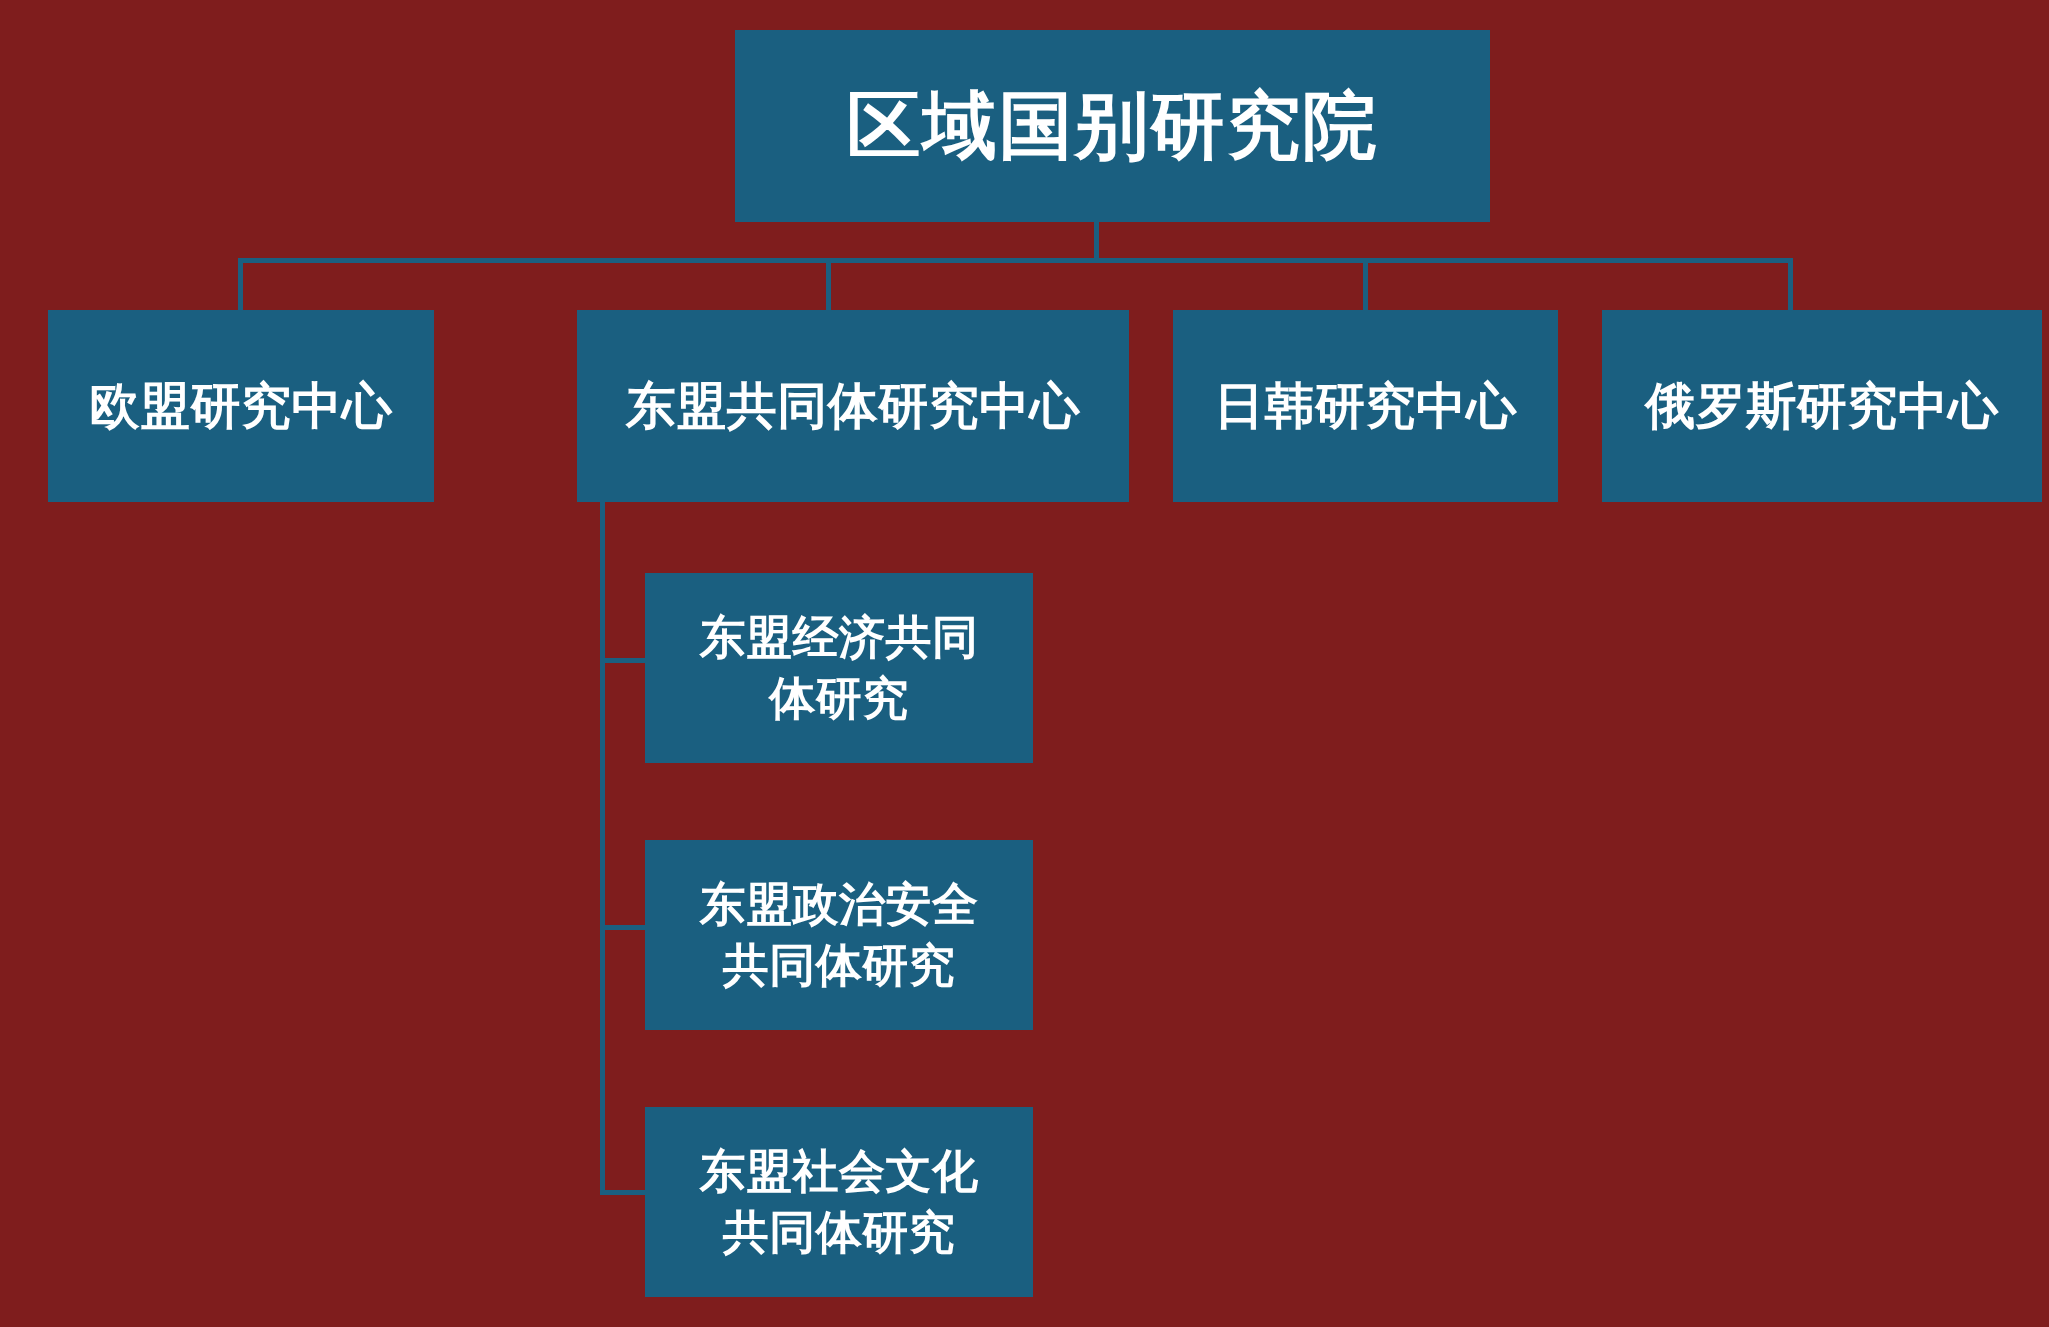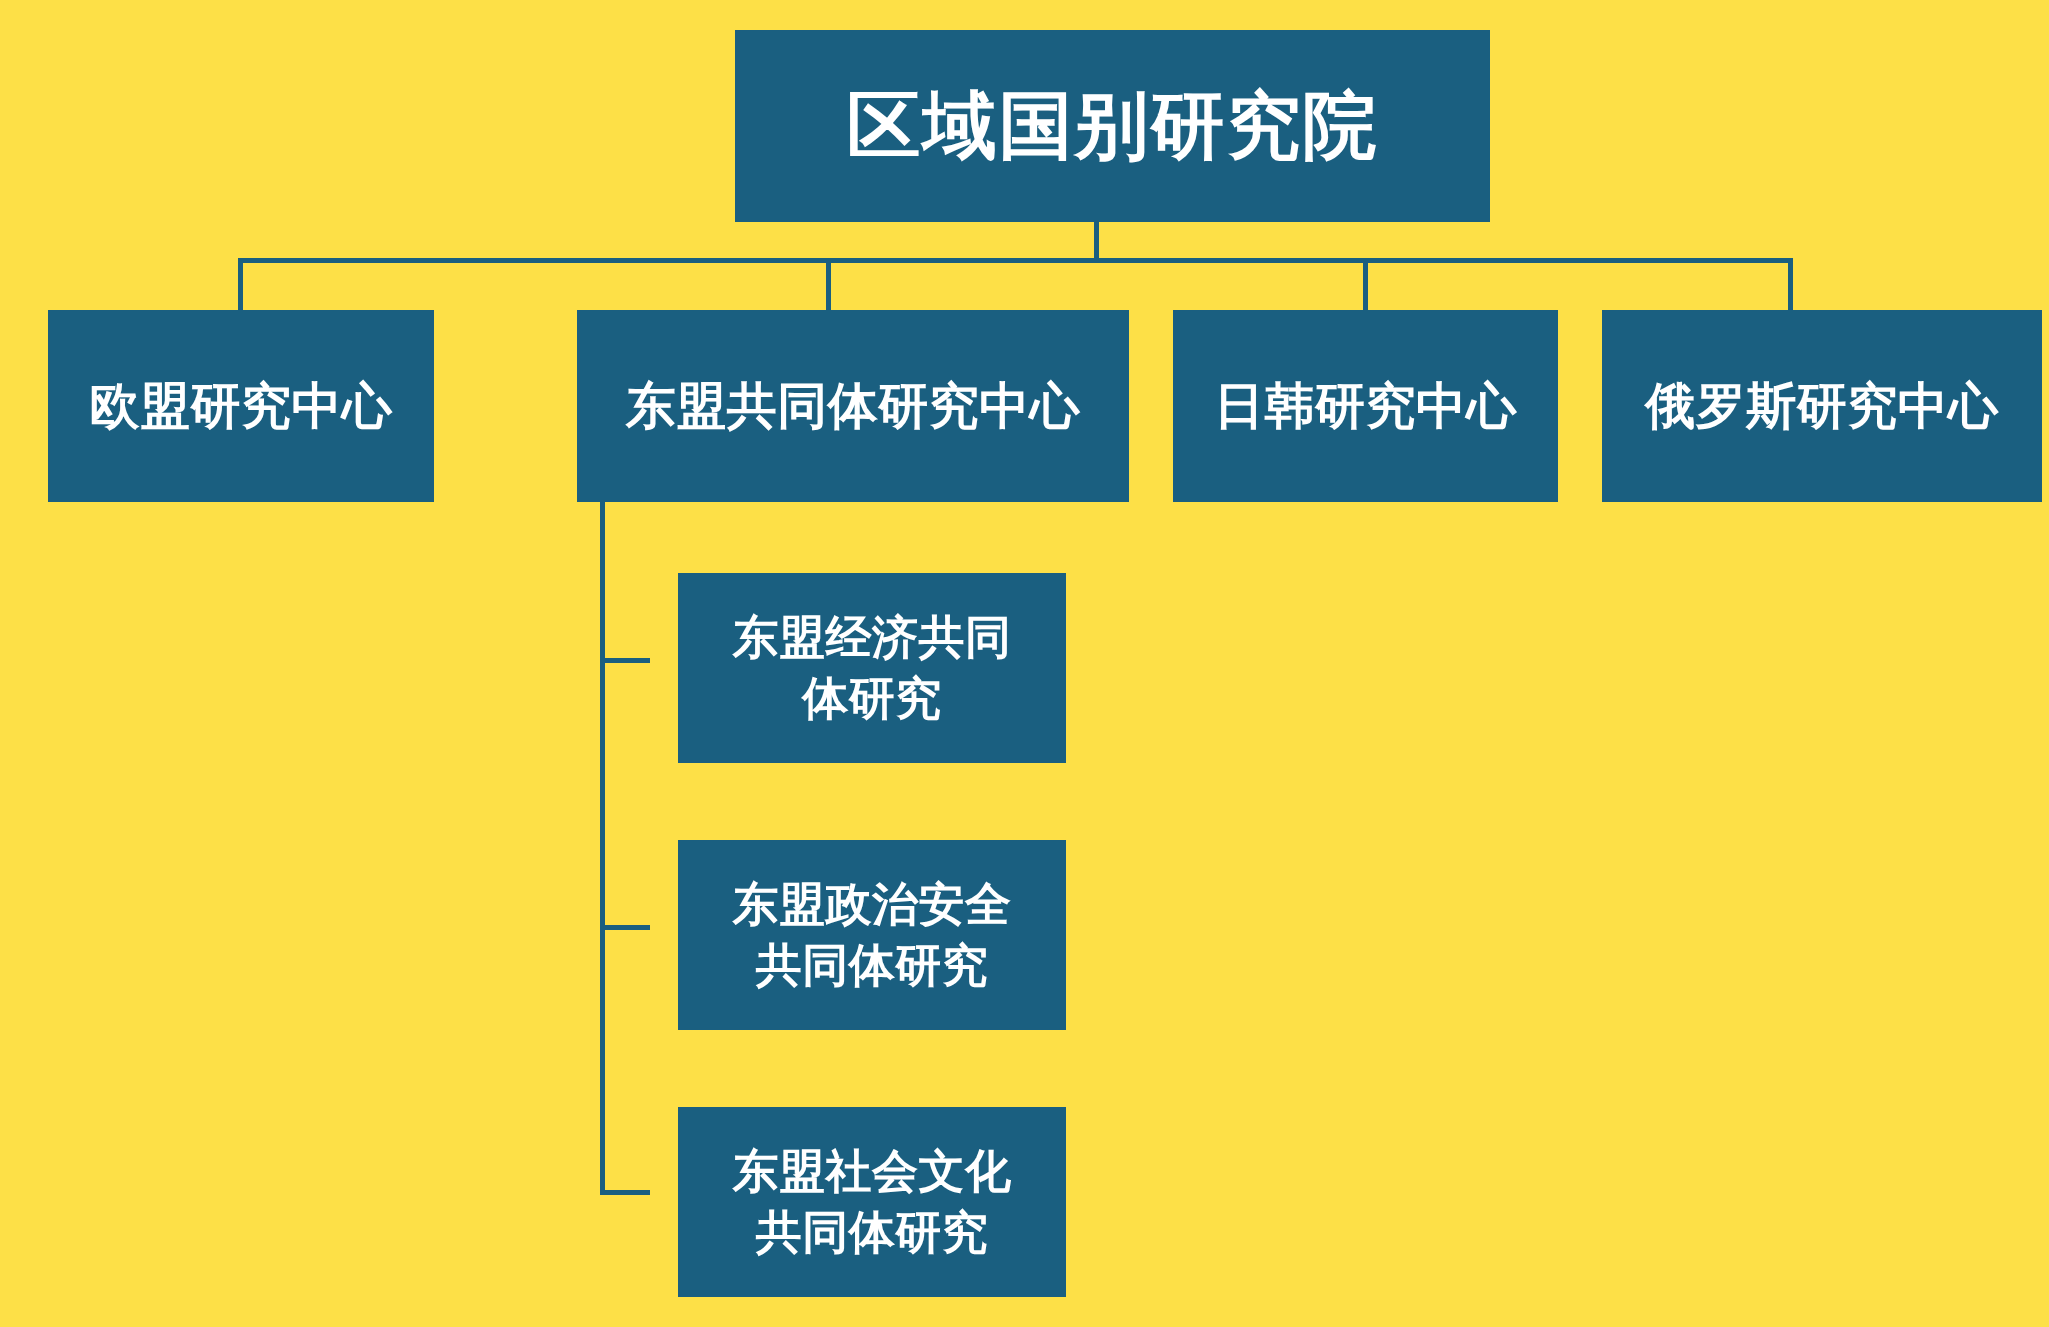--- a/index.html
+++ b/index.html
@@ -7,21 +7,21 @@
     padding: 0;
     background: #ffffff;
   }
   body {
     font-family: "Liberation Sans", "DejaVu Sans", sans-serif;
   }
   #canvas {
     position: relative;
     width: 2049px;
     height: 1327px;
-    background: #fde047;
+    background: #7f1d1d;
     overflow: hidden;
   }
 
   
   .node {
     position: absolute;
     background: #1A5F80;
     color: #ffffff;
     display: flex;
     align-items: center;
@@ -49,21 +49,21 @@
     height: 192px;
     font-size: 50px;
     text-align: center;
   }
   .node.lvl2.n0 { left: 48px;   width: 386px; }
   .node.lvl2.n1 { left: 553px;  width: 552px; margin-left: 24px; }
   .node.lvl2.n2 { left: 1173px; width: 385px; }
   .node.lvl2.n3 { left: 1602px; width: 440px; }
 
   .node.lvl3 {
-    left: 678px;
+    left: 645px;
     width: 388px;
     height: 190px;
     font-size: 46px;
   }
   .node.lvl3.s0 { top: 573px; }
   .node.lvl3.s1 { top: 840px; }
   .node.lvl3.s2 { top: 1107px; }
 
   
   .conn {

